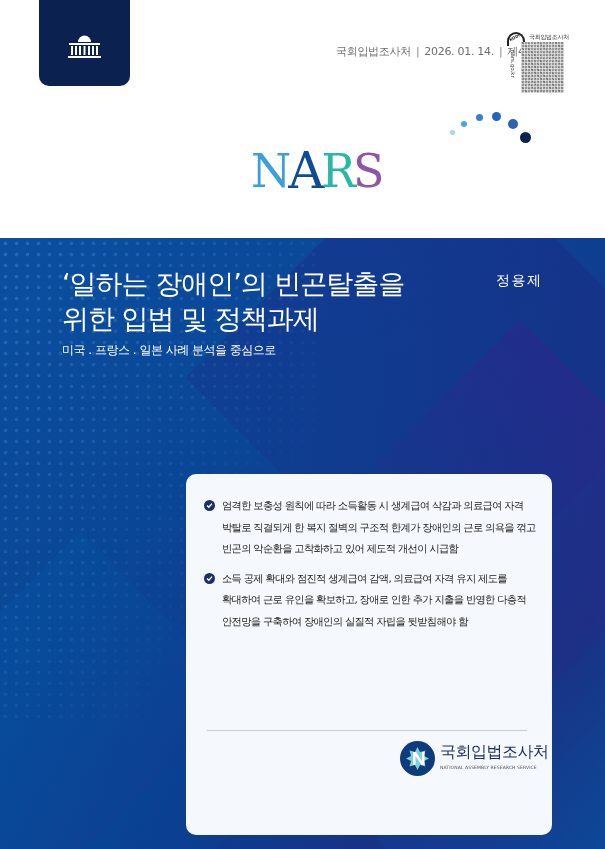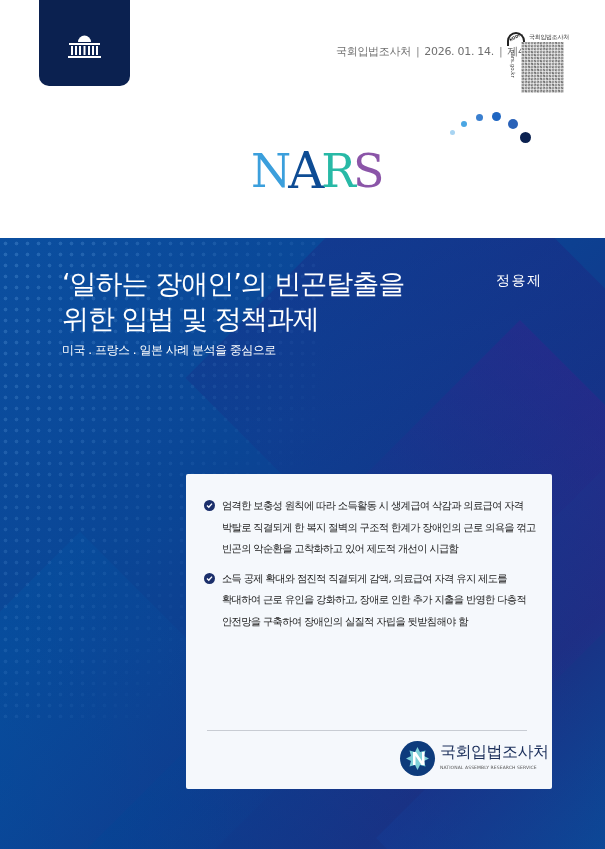--- a/index.html
+++ b/index.html
@@ -92,22 +92,22 @@
     position: absolute; left: 496px; top: 34px; color: #ffffff; font-weight: normal;
     font-size: 14px; letter-spacing: 1.5px; white-space: nowrap;
   }
   .subtitle {
     position: absolute; left: 62px; top: 104px; color: #ffffff;
     font-size: 12px; letter-spacing: -0.5px; white-space: nowrap;
   }
 
   
   .card {
-    position: absolute; left: 186px; top: 236px; width: 366px; height: 315px;
-    background: #f5f8fc; border-radius: 2px;
+    position: absolute; left: 186px; top: 236px; width: 366px; height: 361px;
+    background: #f5f8fc; border-radius: 10px;
   }
   .bullets { position: absolute; left: 18px; top: 21px; width: 340px; list-style: none; }
   .bullet { position: relative; padding-left: 18px; margin-bottom: 8px; }
   .bullet .check {
     position: absolute; left: 0; top: 5px; width: 11px; height: 11px; border-radius: 50%;
     background: #1b2f6b;
   }
   .bullet .check svg { position: absolute; left: 2px; top: 2px; }
   .bullet .text {
     display: block; font-size: 10.3px; line-height: 21.5px; color: #1a1a1a;
@@ -204,21 +204,21 @@
             </svg>
         </span>
         <span class="text">엄격한 보충성 원칙에 따라 소득활동 시 생계급여 삭감과 의료급여 자격 박탈로 직결되게 한 복지 절벽의 구조적 한계가 장애인의 근로 의욕을 꺾고 빈곤의 악순환을 고착화하고 있어 제도적 개선이 시급함</span>
       </li>
       <li class="bullet">
         <span class="check">
           <svg width="7" height="7" viewBox="0 0 7 7">
               <path d="M1 3.6 L2.8 5.3 L6 1.6" stroke="#fff" stroke-width="1.4" fill="none"></path>
             </svg>
         </span>
-        <span class="text">소득 공제 확대와 점진적 직결되게 감액, 의료급여 자격 유지 제도를 확대하여 근로 유인을 강화하고, 장애로 인한 추가 지출을 반영한 다층적 안전망을 구축하여 장애인의 실질적 자립을 뒷받침해야 함</span>
+        <span class="text">소득 공제 확대와 점진적 생계급여 감액, 의료급여 자격 유지 제도를 확대하여 근로 유인을 확보하고, 장애로 인한 추가 지출을 반영한 다층적 안전망을 구축하여 장애인의 실질적 자립을 뒷받침해야 함</span>
       </li>
     </ul>
 
     <div class="card-divider"></div>
 
     <div class="org-logo">
       <div class="org-emblem">
         <svg width="25" height="25" viewBox="0 0 25 25">
           <path d="M12.5 1 L15 6 L20.5 4.5 L19 10 L24 12.5 L19 15 L20.5 20.5 L15 19 L12.5 24 L10 19 L4.5 20.5 L6 15 L1 12.5 L6 10 L4.5 4.5 L10 6 Z" fill="#7fd0d8"></path>
           <path d="M8 6 L11 6 L17 15 L17 6 L19.5 6 L19.5 19 L16.5 19 L10.5 10 L10.5 19 L8 19 Z" fill="#ffffff"></path>

